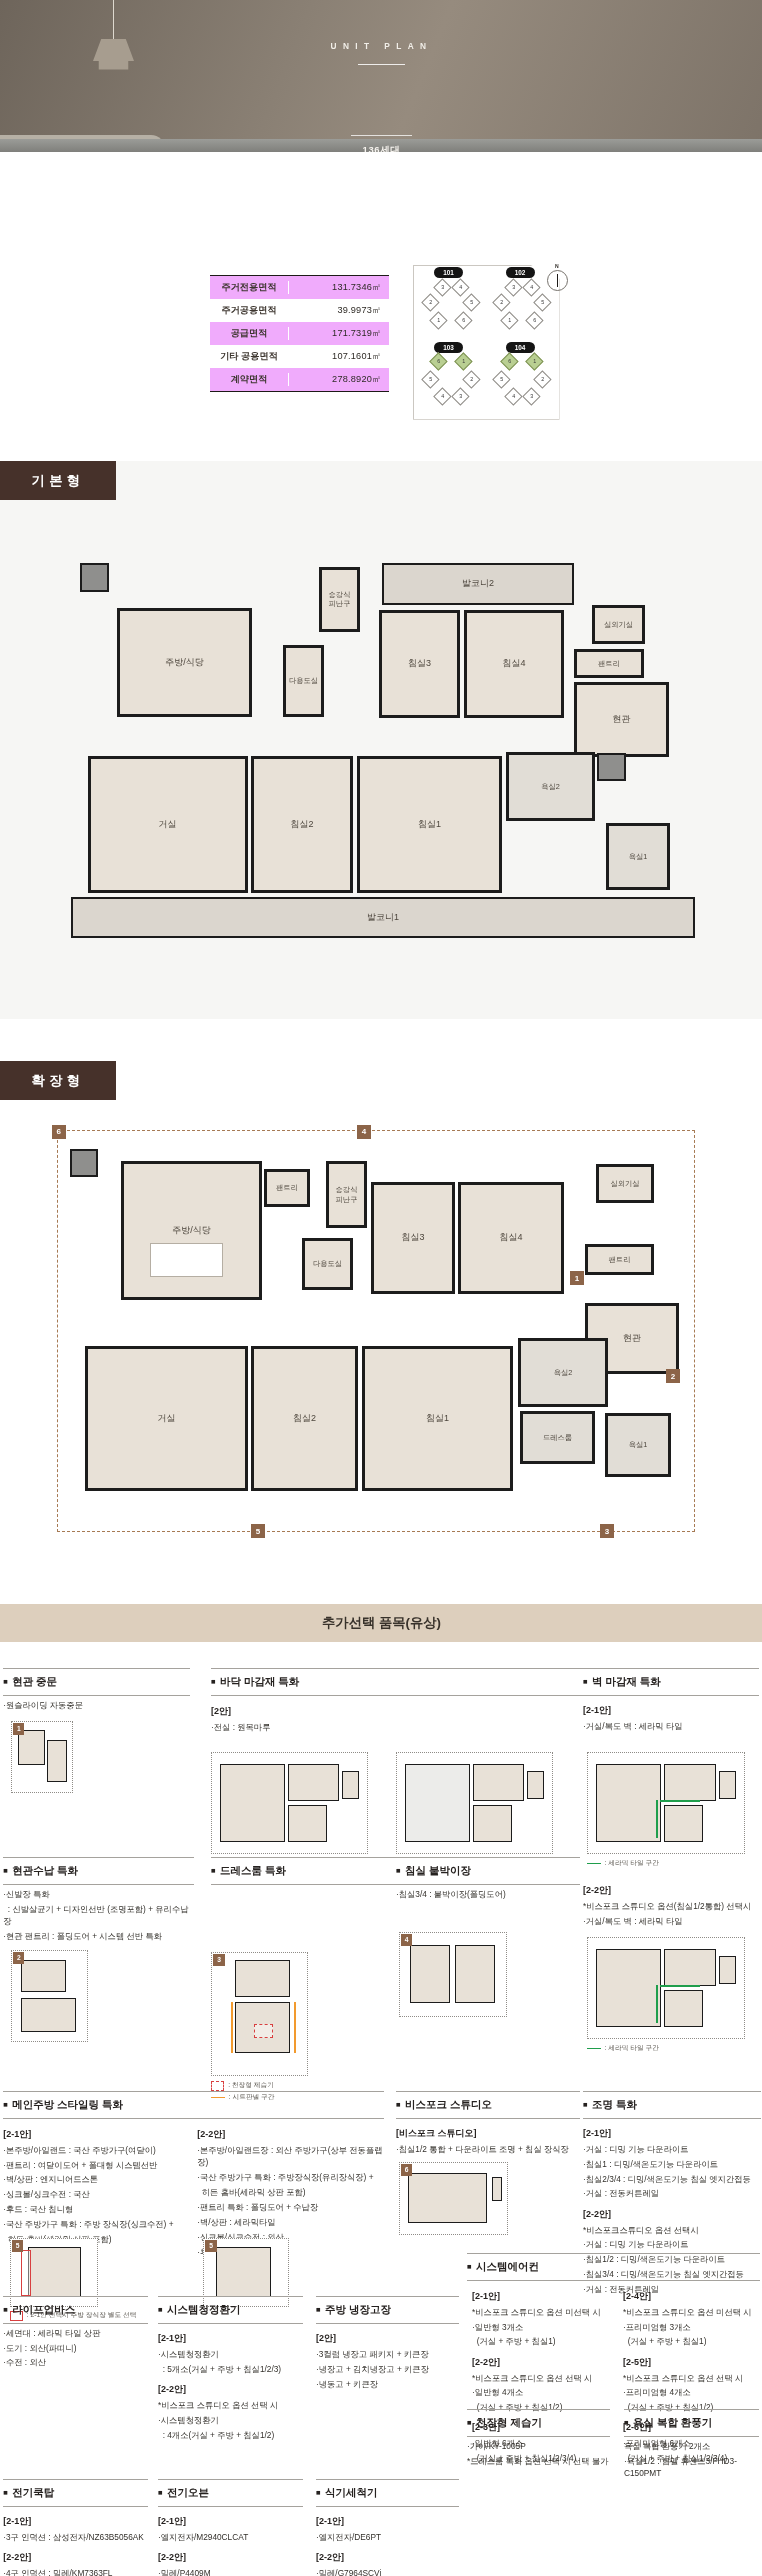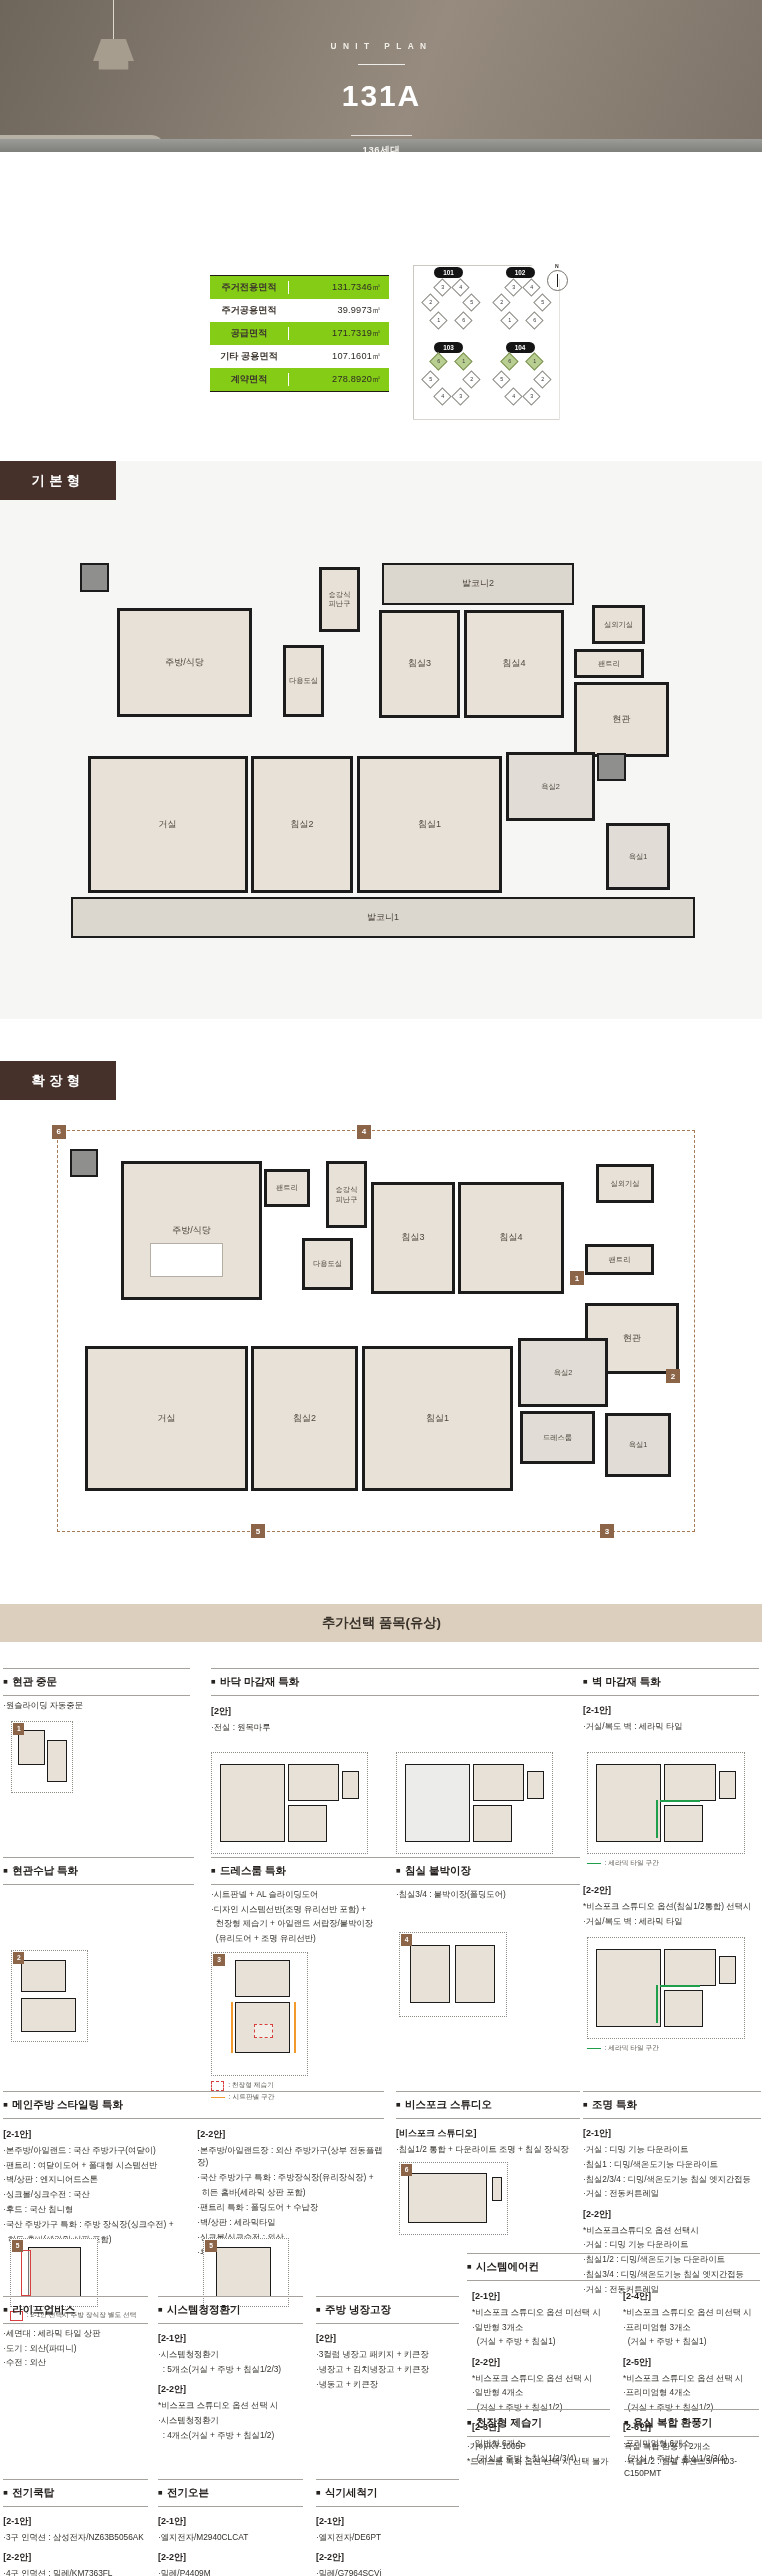--- a/index.html
+++ b/index.html
@@ -22,21 +22,21 @@
   .hero-line1{position:absolute;left:358px;top:64px;width:47px;height:0.6px;background:rgba(255,255,255,.85)}
   .hero-title{position:absolute;left:0;top:79px;width:100%;text-align:center;color:#fff;
         font-size:30px;font-weight:bold;letter-spacing:1.9px}
   .hero-line2{position:absolute;left:351px;top:135px;width:61px;height:0.6px;background:rgba(255,255,255,.75)}
   .hero-units{position:absolute;left:0;top:144px;width:100%;text-align:center;color:#f6f3ee;
         font-size:9.5px;font-weight:bold;letter-spacing:0.6px}
   
   .a-table{position:absolute;left:210px;top:275px;width:179px;
         border-top:1.3px solid #1d1a17;border-bottom:1.3px solid #1d1a17}
   .a-row{display:flex;height:23px;align-items:center;font-size:9.2px}
-  .a-row.shade{background:#84cc16}
+  .a-row.shade{background:#f0abfc}
   .a-label{width:78px;text-align:center;font-weight:bold;color:#3c352e;border-right:1.3px solid #fff}
   .a-value{flex:1;text-align:right;padding-right:7.6px;color:#2e2a25;letter-spacing:0.2px}
   
   .site{position:absolute;left:410px;top:261px;width:159px;height:160px}
   .site-outline{position:absolute;left:2.5px;top:3.8px;width:145px;height:153px;border:0.6px solid #cbc7c1;
         clip-path:polygon(0 0,80% 0,100% 9%,100% 100%,0 100%)}
   .cluster{position:absolute;width:64px;height:71px}
   .b-pill{position:absolute;left:16.5px;top:0;width:29px;height:10.8px;background:#141414;color:#fff;
         border-radius:5.7px;font-size:6.4px;font-weight:bold;display:flex;align-items:center;justify-content:center}
   .unit{position:absolute;width:10.8px;height:10.8px;background:#fff;border:0.6px solid #8e8b86;
@@ -97,21 +97,20 @@
 <body>
 
 <div class="hero">
   <div class="lamp-cord"></div>
   <div class="lamp-shade"></div>
   <div class="sofa"></div>
   <div class="rug"></div>
   <div class="hero-floor"></div>
   <div class="hero-eyebrow">UNIT PLAN</div>
   <div class="hero-line1"></div>
-  <div class="hero-title">131A</div>
   <div class="hero-line2"></div>
   <div class="hero-units">136세대</div>
 </div>
 
 <div class="a-table">
   <div class="a-row shade">
     <div class="a-label">주거전용면적</div>
     <div class="a-value">131.7346㎡</div>
   </div>
   <div class="a-row">
@@ -345,38 +344,37 @@
     <span class="lg-line"></span>
       <span>: 세라믹 타일 구간</span>
   </div>
 </div>
 
 <div class="card" style="left:3.2px;top:1857px;width:191px">
   <h3>
       <span class="sq">■</span>
       <span>현관수납 특화</span>
     </h3>
+  <div class="lines">
+      <div class="ln">·신발장 특화</div>
+      <div class="ln">  : 신발살균기 + 디자인선반 (조명포함) + 유리수납장</div>
+      <div class="ln">·현관 팬트리 : 폴딩도어 + 시스템 선반 특화</div>
+    </div>
   <div class="thumb" style="left:7.6px;top:93px;width:75px;height:90px">
     <div class="marker sm" style="left:1.3px;top:1.3px">2</div>
     <div class="blk" style="left:12%;top:10%;width:60%;height:36%"></div>
     <div class="blk" style="left:12%;top:52%;width:74%;height:38%"></div>
   </div>
 </div>
 
 <div class="card" style="left:211px;top:1857px;width:187px">
   <h3>
       <span class="sq">■</span>
       <span>드레스룸 특화</span>
     </h3>
-  <div class="lines">
-      <div class="ln">·시트판넬 + AL 슬라이딩도어</div>
-      <div class="ln">·디자인 시스템선반(조명 유리선반 포함) +</div>
-      <div class="ln">  천장형 제습기 + 아일랜드 서랍장/붙박이장</div>
-      <div class="ln">  (유리도어 + 조명 유리선반)</div>
-    </div>
   <div class="thumb" style="left:0px;top:95px;width:95px;height:122px">
     <div class="marker sm" style="left:1.3px;top:1.3px">3</div>
     <div class="blk" style="left:24%;top:6%;width:58%;height:30%"></div>
     <div class="blk" style="left:24%;top:40%;width:58%;height:42%"></div>
     <div class="olh" style="left:20%;top:40%;width:1.9px;height:42%"></div>
     <div class="olh" style="left:86%;top:40%;width:1.9px;height:42%"></div>
     <div class="redbox" style="left:44%;top:58%;width:18%;height:10%;border-style:dashed"></div>
   </div>
   <div class="legend" style="left:0px;top:224px">
     <span class="lg-rb"></span>

